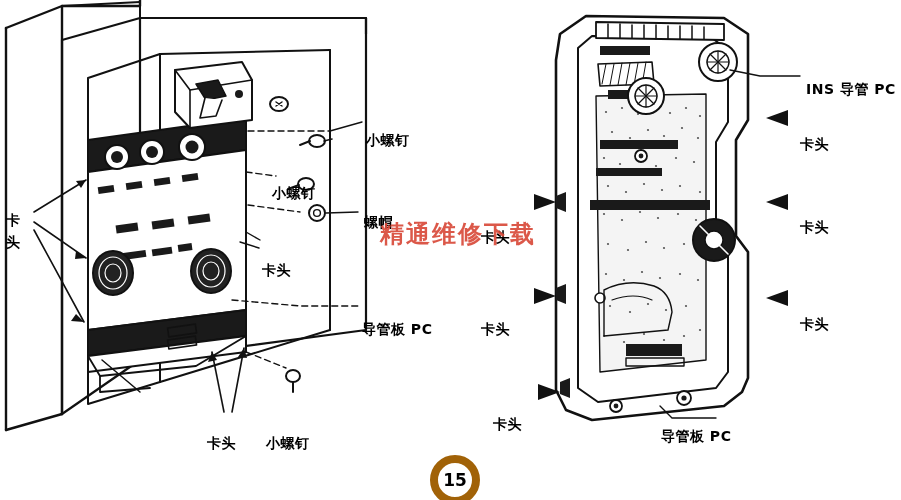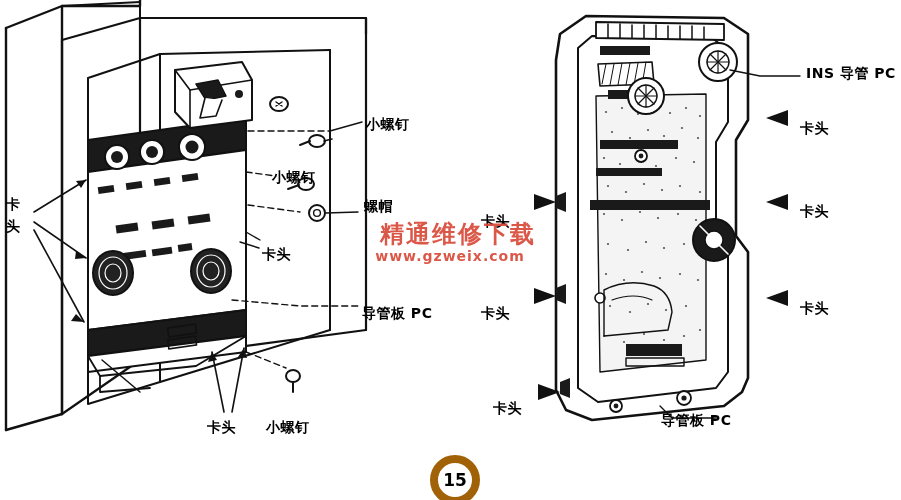--- a/index.html
+++ b/index.html
@@ -23,20 +23,21 @@
     height: 500px;
   }
   .lbl {
     position: absolute;
     font-family: "DejaVu Sans", "Liberation Sans", sans-serif;
     font-size: 14px;
     font-weight: bold;
     color: #000000;
     white-space: nowrap;
     letter-spacing: 0.5px;
+    margin-top: 16px;
   }
   .fignum {
     position: absolute;
     left: 430px;
     top: 455px;
     width: 34px;
     height: 34px;
     border: 8px solid #a16207;
     border-radius: 50%;
     font-size: 17px;
@@ -362,18 +363,17 @@
   <div class="lbl" style="left:800px; top:120px;">卡头</div>
   <div class="lbl" style="left:800px; top:203px;">卡头</div>
   <div class="lbl" style="left:800px; top:300px;">卡头</div>
   <div class="lbl" style="left:481px; top:213px;">卡头</div>
   <div class="lbl" style="left:481px; top:305px;">卡头</div>
   <div class="lbl" style="left:493px; top:400px;">卡头</div>
   <div class="lbl" style="left:661px; top:412px;">导管板 PC</div>
 
   <div class="watermark">
     <div class="wm-main">精通维修下载</div>
-    <div class="wm-sub">www.gzweix.com</div>
   </div>
 
   <div class="fignum">15</div>
 
 </div>
 
 </body></html>

